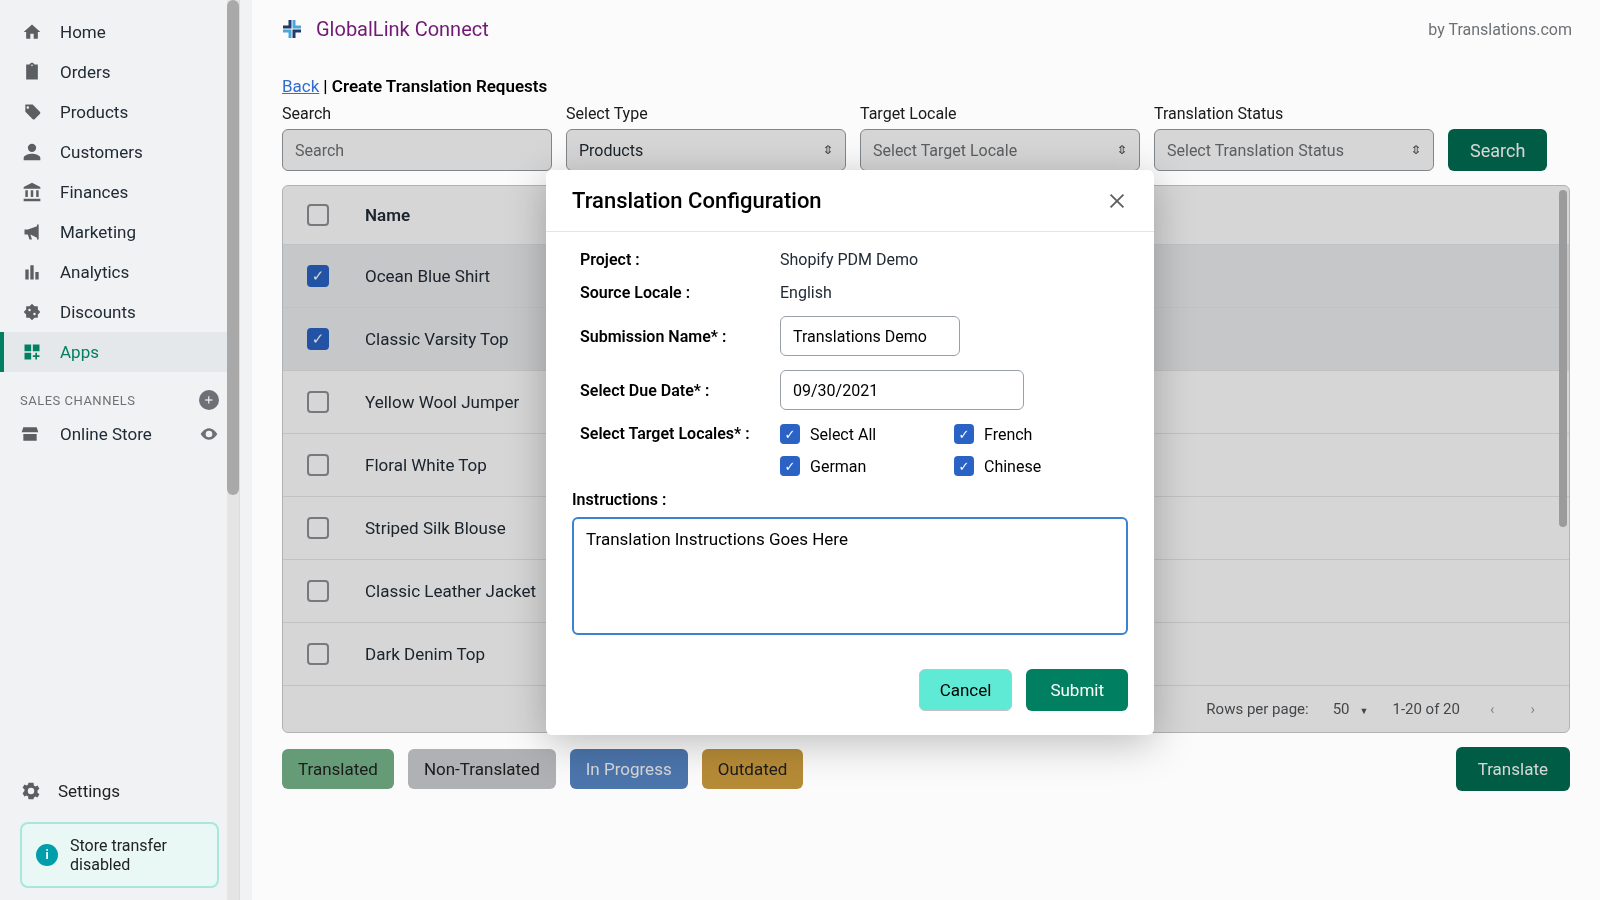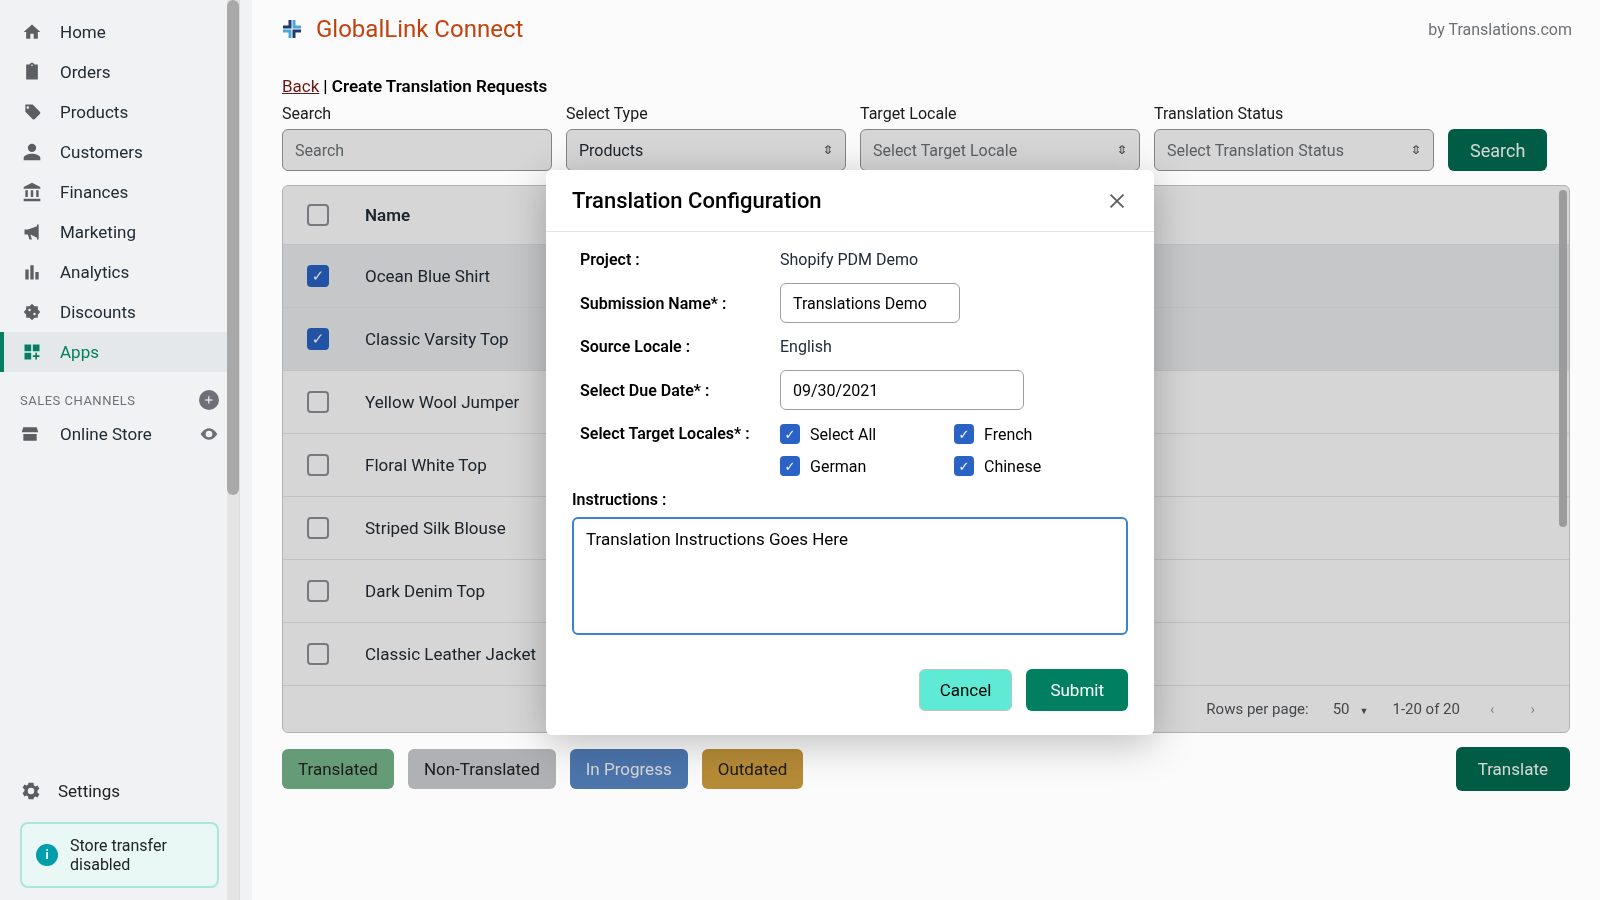--- a/index.html
+++ b/index.html
@@ -25,29 +25,29 @@
   .banner { border: 2px solid #a7e8db; background: #e9f8f5; border-radius: 8px; padding: 12px 14px; display: flex; align-items: center; gap: 12px; font-size: 16px; color: #202223; }
   .info-dot { width: 22px; height: 22px; border-radius: 50%; background: #009eab; color: #fff; display: inline-flex; align-items: center; justify-content: center; font-size: 12px; font-weight: bold; flex-shrink:0; }
 
   .vscroll { position: absolute; right: 0; top: 0; width: 12px; height: 100%; background: #e5e5e5; }
   .vscroll .thumb { background: #a9a9a9; width: 100%; height: 55%; border-radius: 6px; }
 
   
   .main { position: absolute; left: 252px; top: 0; right: 0; bottom: 0; background: #fbfbfb; }
   .topbar { display: flex; align-items: center; padding: 8px 28px; height: 58px; }
   .logo { width: 24px; height: 24px; margin-right: 12px; }
-  .app-title { font-size: 24px; color: #c2410c; }
+  .app-title { font-size: 20px; color: #701a75; }
   .byline { margin-left: auto; font-size: 16px; color: #6d7175; }
 
   .content { position: relative; }
 
   .page { padding: 12px 10px 20px 10px; filter: brightness(.84); }
 
   .crumb { padding: 6px 20px 4px 20px; }
-  .back-link { color: #7f1d1d; text-decoration: underline; font-size: 17px; }
+  .back-link { color: #3b82f6; text-decoration: underline; font-size: 17px; }
   .crumb-rest { font-size: 17px; font-weight: 600; }
 
   .filter-row { display: grid; grid-template-columns: 270px 280px 280px 280px auto; gap: 18px 14px; padding: 4px 20px 14px 20px; align-items: end; }
   .filter-col label { display: block; font-size: 16px; color: #202223; margin-bottom: 6px; }
   .field, .select { width: 100%; height: 42px; border: 1px solid #9aa0a6; border-radius: 6px; background: #fff; padding: 0 12px; font-size: 16px; color: #6d7175; display:flex; align-items:center; justify-content:space-between; }
   .select::after { content: '⇕'; font-size: 12px; color:#555; transform: scaleX(1.2); }
   .select .txt { color:#212b36; }
   .search-btn { background: #006e52; color: #fff; padding: 0 22px; height: 42px; border: none; border-radius: 6px; font-size: 18px; }
 
   .table-wrap { margin: 0 20px; border: 1px solid #d2d5d8; border-radius: 6px; background: #fff; position: relative; }
@@ -291,25 +291,25 @@
             <div class="row">
               <span class="cbx"></span>
               <span class="cell-name">Floral White Top</span>
             </div>
             <div class="row">
               <span class="cbx"></span>
               <span class="cell-name">Striped Silk Blouse</span>
             </div>
             <div class="row">
               <span class="cbx"></span>
+              <span class="cell-name">Classic Leather Jacket</span>
+            </div>
+            <div class="row">
+              <span class="cbx"></span>
               <span class="cell-name">Dark Denim Top</span>
-            </div>
-            <div class="row">
-              <span class="cbx"></span>
-              <span class="cell-name">Classic Leather Jacket</span>
             </div>
           </div>
         <div class="table-footer">
           <span>Rows per page:</span>
           <span class="caret-down">50</span>
           <span>1-20 of 20</span>
           <span class="pager-btn">‹</span>
           <span class="pager-btn">›</span>
         </div>
         <div class="table-scroll">
@@ -337,26 +337,26 @@
           <path d="M5 5l14 14M19 5L5 19"></path>
         </svg>
     </span>
   </div>
   <div class="modal-body">
     <div class="form-row">
       <label>Project :</label>
       <span class="val">Shopify PDM Demo</span>
     </div>
     <div class="form-row">
+      <label>Source Locale :</label>
+      <span class="val">English</span>
+    </div>
+    <div class="form-row">
       <label>Submission Name* :</label>
       <input class="text-input" value="Translations Demo" style="">
-    </div>
-    <div class="form-row">
-      <label>Source Locale :</label>
-      <span class="val">English</span>
     </div>
     <div class="form-row">
       <label>Select Due Date* :</label>
       <input class="date-input" value="09/30/2021" style="">
     </div>
     <div class="form-row" style="align-items:start;">
       <label>Select Target Locales* :</label>
       <div class="locales-grid" id="locales">
           <div class="lc">
             <span class="lc-cb">✓</span>

